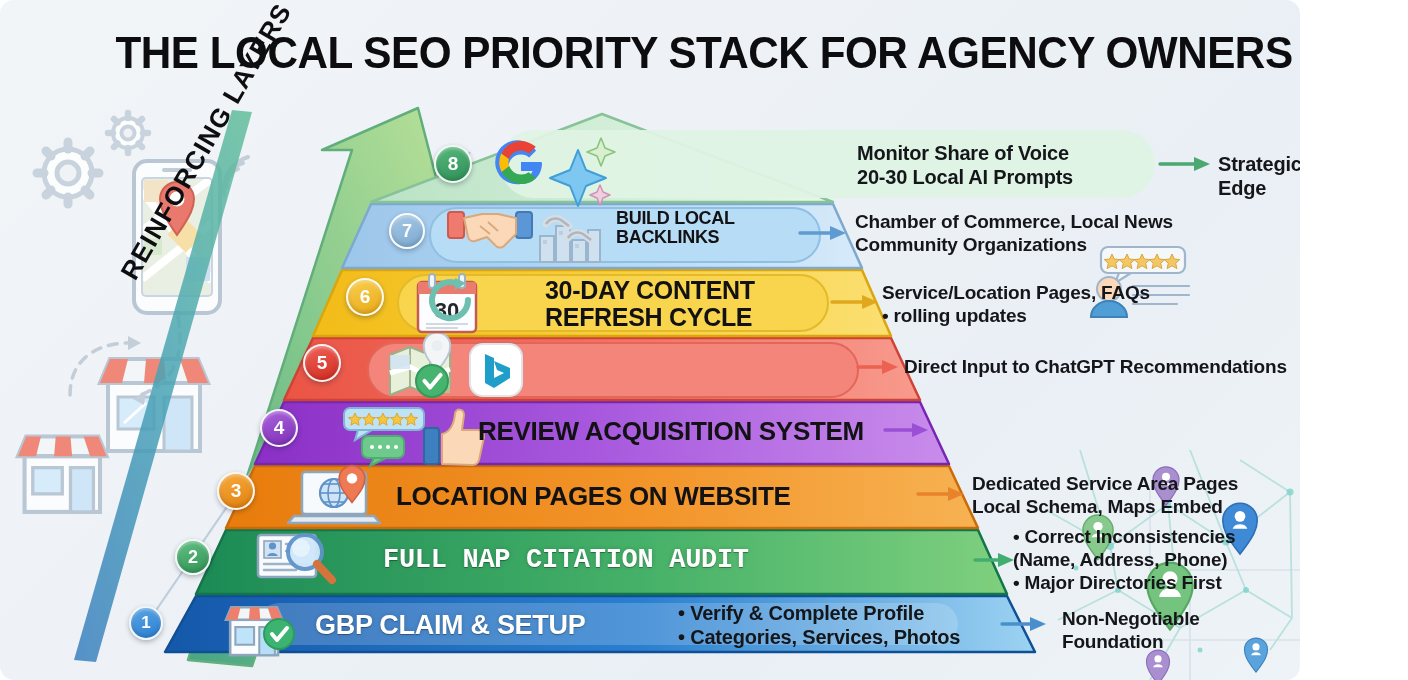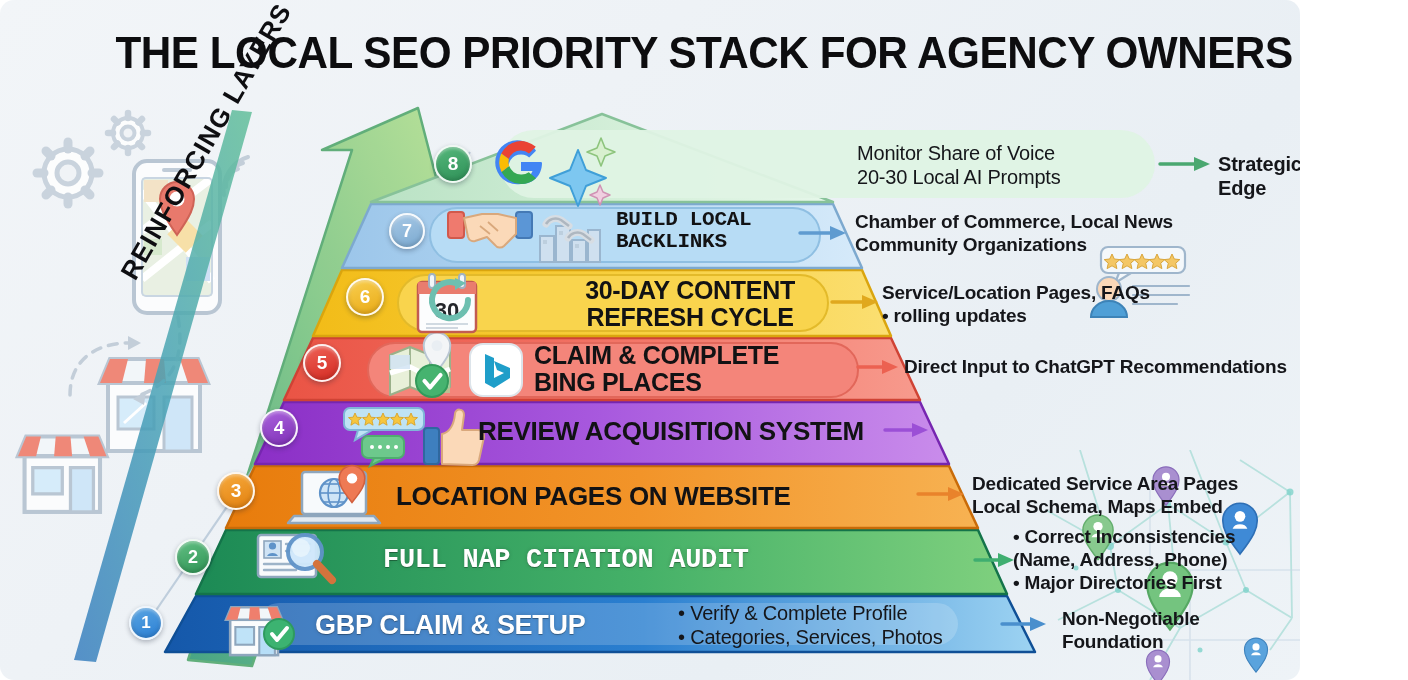--- a/index.html
+++ b/index.html
@@ -40,21 +40,21 @@
     line-height: 1.06;
     white-space: pre-line;
     letter-spacing: -0.3px;
   }
   .tier-label.dark { color: #121214; }
   .tier-label.light {
     color: #ffffff;
     text-shadow: 0 1px 0 rgba(0,0,0,.30), 0 0 4px rgba(0,0,0,.18);
   }
   .tier-sub {
-    font-size: 19px; font-weight: 400; color: #15161a;
+    font-size: 19px; font-weight: 700; color: #15161a;
     line-height: 1.22; white-space: pre-line; letter-spacing: -0.2px;
   }
   
   .badge {
     position: absolute;
     display: flex; align-items: center; justify-content: center;
     border-radius: 50%;
     color: #fff; font-weight: 700;
     box-shadow: 0 2px 5px rgba(20,30,50,.30), inset 0 -2px 4px rgba(0,0,0,.16), inset 0 2px 3px rgba(255,255,255,.35);
     border: 2.5px solid rgba(255,255,255,.92);
@@ -550,28 +550,26 @@
   <div class="badge" style="left:389px; top:213px; width:36px; height:36px; font-size:18px; background:linear-gradient(160deg,#a8c9e6,#7aa9d0);">
     <span>7</span>
   </div>
   <div class="badge" style="left:434px; top:145px; width:38px; height:38px; font-size:19px; background:linear-gradient(160deg,#56b87c,#2d8f56);">
     <span>8</span>
   </div>
 
   <div class="tier-sub" style="position:absolute; left:857px; top:141px; font-size:20px;">Monitor Share of Voice
 20-30 Local AI Prompts</div>
 
-  <div class="tier-label dark" style="position:absolute; left:616px; top:209px; font-size:21px;font-family:Liberation Mono, monospace;">BUILD LOCAL
+  <div class="tier-label dark" style="position:absolute; left:616px; top:209px; font-size:18px;">BUILD LOCAL
 BACKLINKS</div>
 
-  <div class="tier-label dark" style="position:absolute; left:545px; top:277px; font-size:25px; text-align:center; width:290px;">30-DAY CONTENT
+  <div class="tier-label dark" style="position:absolute; left:545px; top:277px; font-size:25px; width:290px;">30-DAY CONTENT
 REFRESH CYCLE</div>
 
-  <div class="tier-label dark" style="position:absolute; left:534px; top:342px; font-size:25px;">CLAIM &amp; COMPLETE
-BING PLACES</div>
 
   <div class="tier-label dark" style="position:absolute; left:478px; top:418px; font-size:26px;">REVIEW ACQUISITION SYSTEM</div>
 
   <div class="tier-label dark" style="position:absolute; left:396px; top:483px; font-size:26px;">LOCATION PAGES ON WEBSITE</div>
 
   <div class="tier-label light" style="position:absolute; left:383px; top:546px; font-size:27px;font-family:Liberation Mono, monospace;">FULL NAP CITATION AUDIT</div>
 
   <div class="tier-label light" style="position:absolute; left:315px; top:611px; font-size:27px;">GBP CLAIM &amp; SETUP</div>
   <div class="tier-sub" style="position:absolute; left:678px; top:601px; font-size:20px;">• Verify &amp; Complete Profile
 • Categories, Services, Photos</div>

